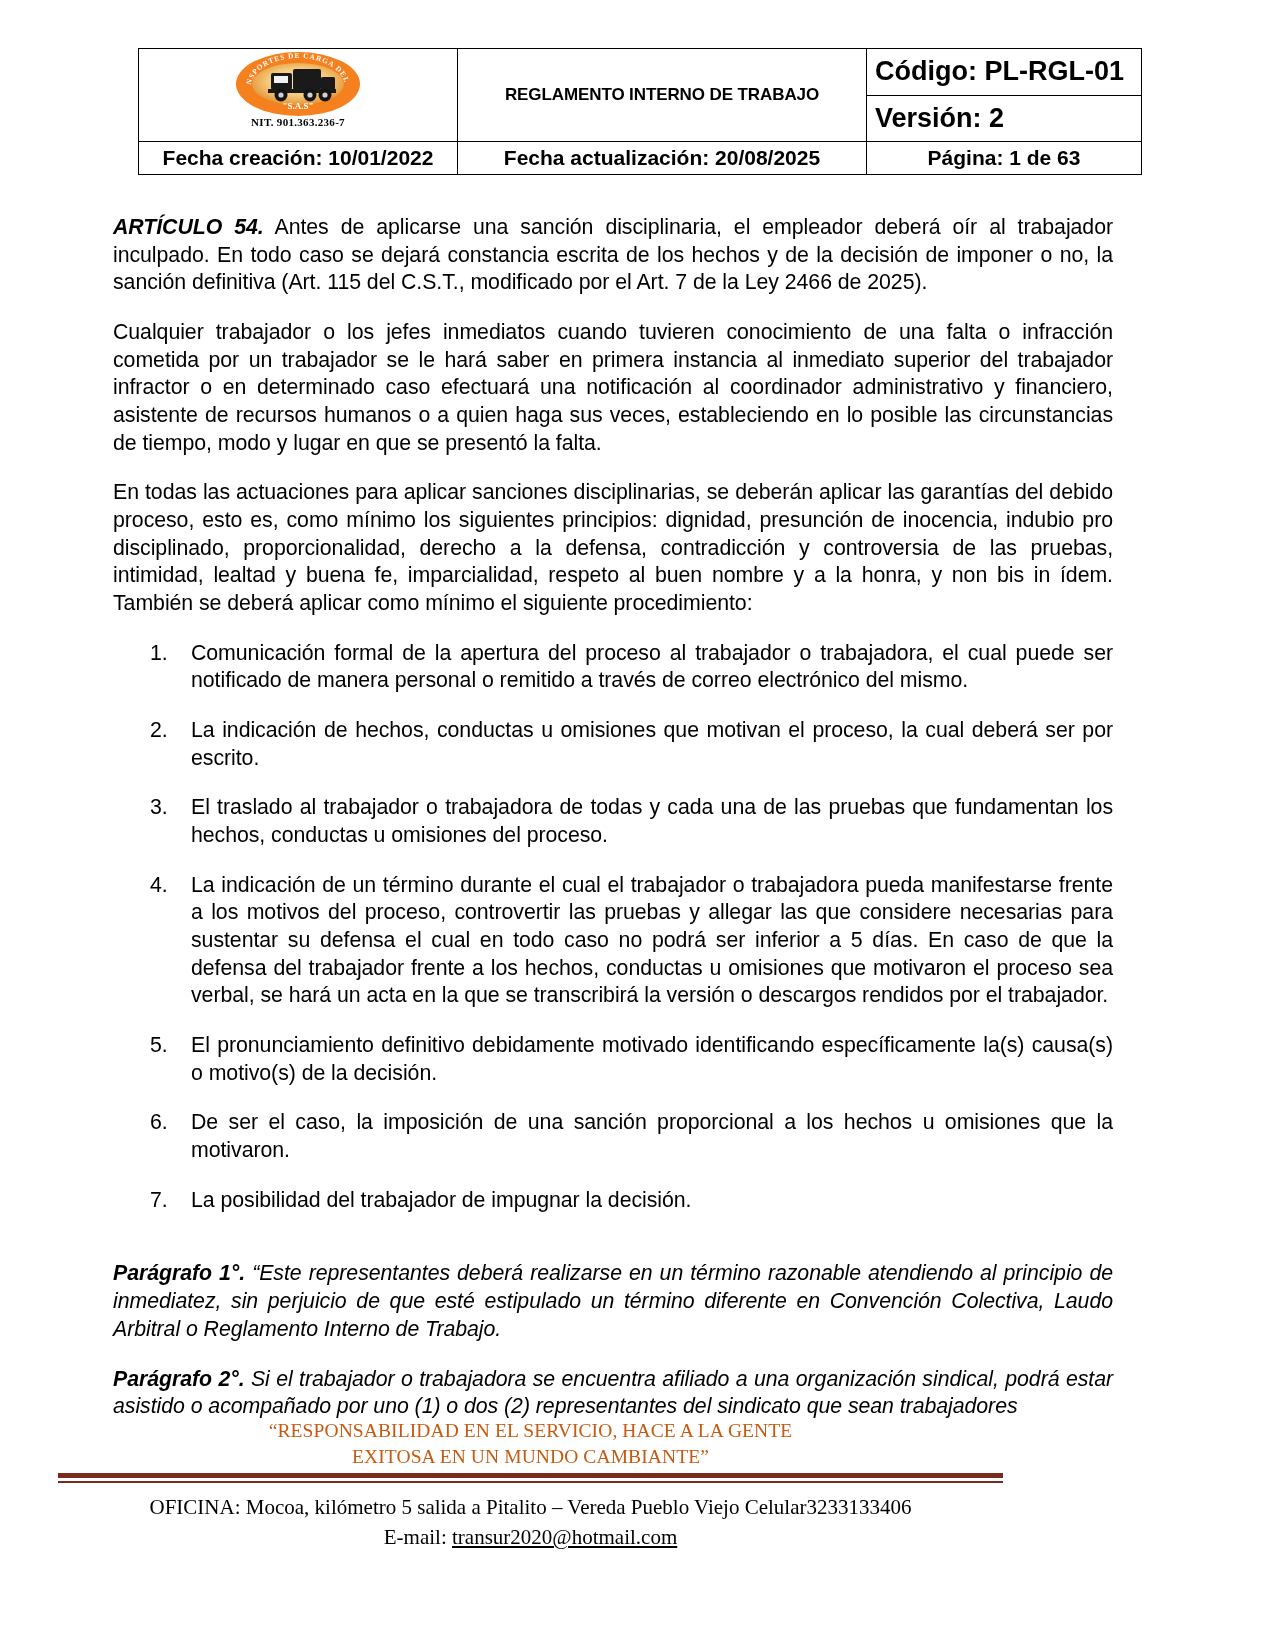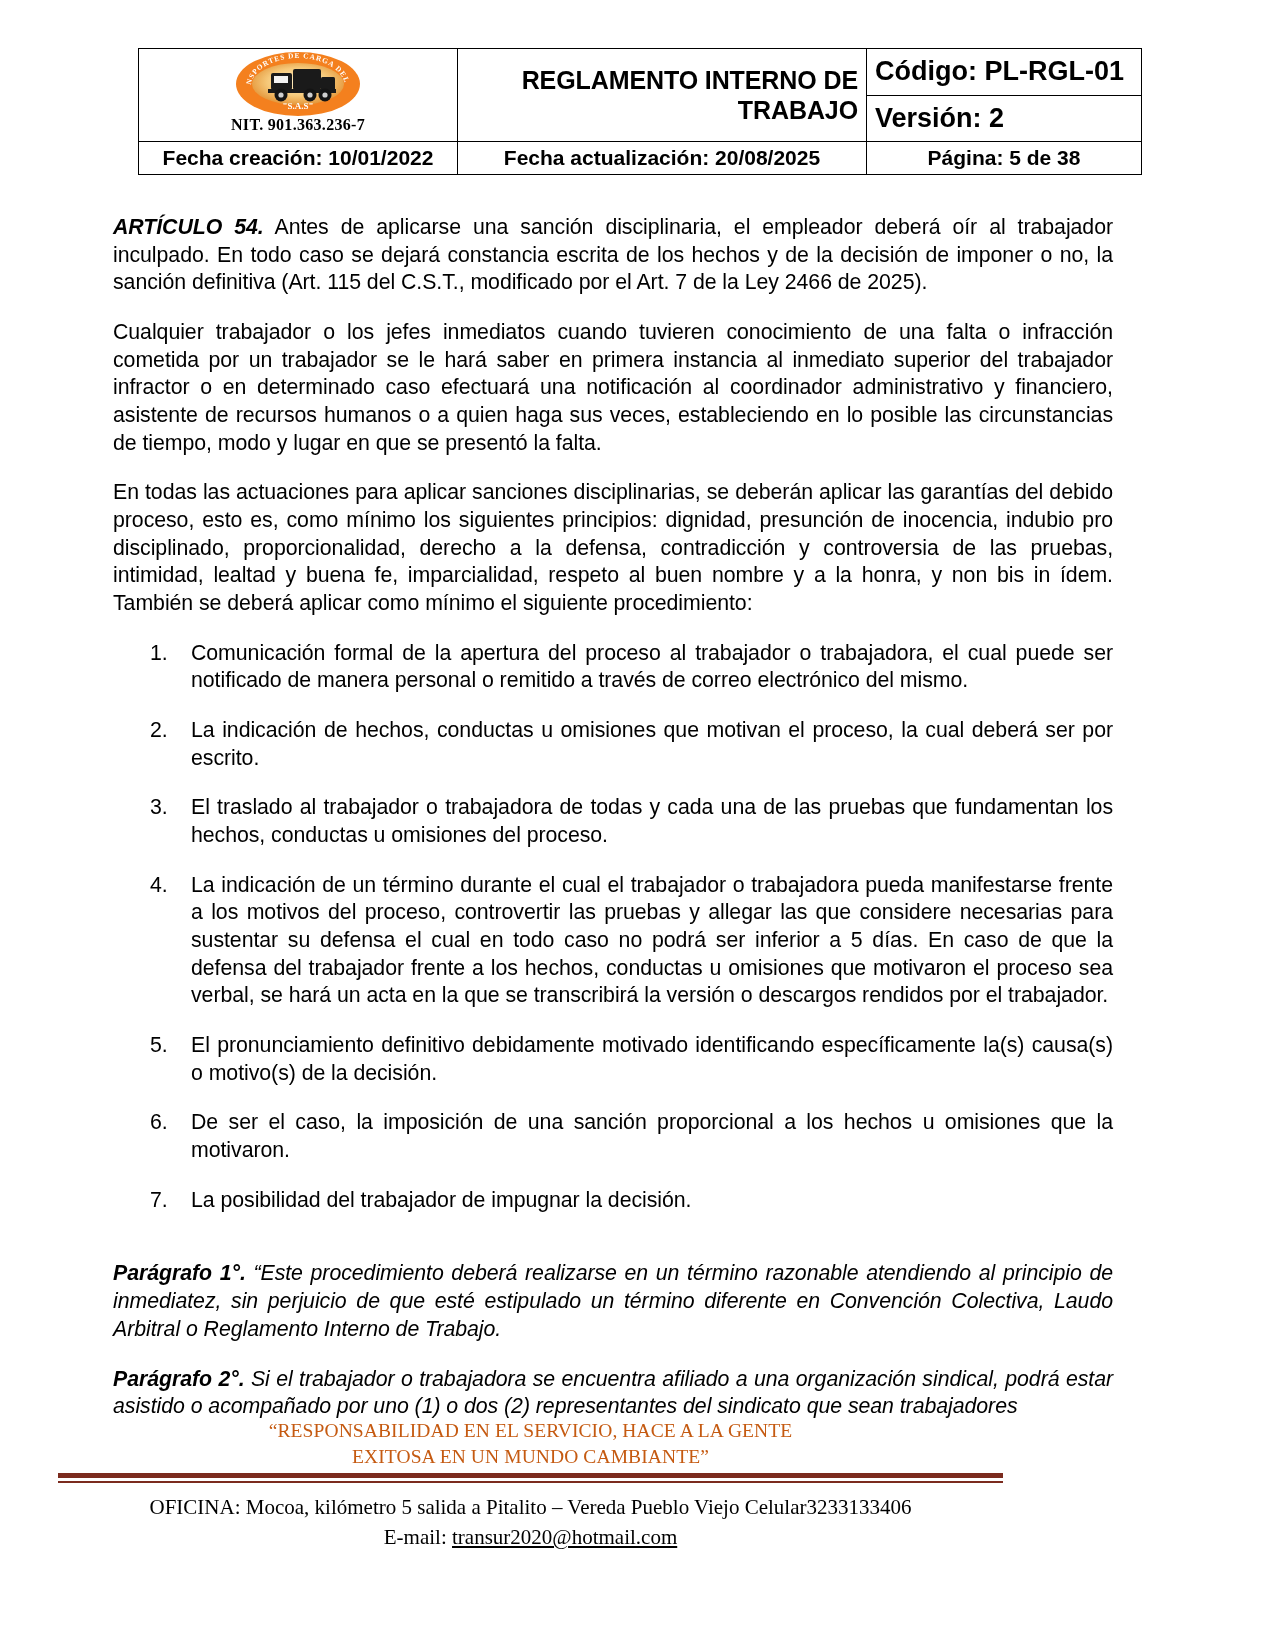--- a/index.html
+++ b/index.html
@@ -40,25 +40,24 @@
     padding: 0;
     vertical-align: middle;
     text-align: center;
   }
   .cell-logo { width: 318px; height: 92px; padding: 0 !important; }
   .cell-title { width: 408px; }
   .cell-code  { width: 274px; }
 
   .doc-title {
     font-weight: bold;
-    font-size: 25px;
+    font-size: 17px;
     line-height: 1.22;
     letter-spacing: -0.1px;
     padding: 4px 8px;
-    text-align: right;
   }
   .code-text {
     font-weight: bold;
     font-size: 27px;
     padding: 6px 0 6px 8px;
     text-align: left;
     white-space: nowrap;
   }
   .row-bottom td {
     height: 32px;
@@ -85,21 +84,21 @@
   }
   .logo-oval {
     position: relative;
     width: 126px;
     height: 66px;
   }
   .logo-oval svg { display: block; }
   .logo-nit {
     font-family: "Liberation Serif", serif;
     font-weight: bold;
-    font-size: 16px;
+    font-size: 11px;
     letter-spacing: 0.3px;
     margin-top: -1px;
   }
 
   
   .content {
     position: absolute;
     left: 113px;
     top: 214px;
     width: 1000px;
@@ -236,21 +235,21 @@
         </td>
       </tr>
       <tr>
         <td>
           <div class="code-text">Versión: 2</div>
         </td>
       </tr>
       <tr class="row-bottom">
         <td class="foot-cell l">Fecha creación: 10/01/2022</td>
         <td class="foot-cell l">Fecha actualización: 20/08/2025</td>
-        <td class="foot-cell l">Página: 5 de 38</td>
+        <td class="foot-cell l">Página: 1 de 63</td>
       </tr>
     </tbody>
       </table>
   </div>
 
   <div class="content">
 
     <p class="para">
       <b>ARTÍCULO 54.</b><span> Antes de aplicarse una sanción disciplinaria, el empleador deberá oír al trabajador inculpado. En todo caso se dejará constancia escrita de los hechos y de la decisión de imponer o no, la sanción definitiva (Art. 115 del C.S.T., modificado por el Art. 7 de la Ley 2466 de 2025).</span>
     </p>
@@ -265,21 +264,21 @@
       <li>El traslado al trabajador o trabajadora de todas y cada una de las pruebas que fundamentan los hechos, conductas u omisiones del proceso.</li>
       <li>La indicación de un término durante el cual el trabajador o trabajadora pueda manifestarse frente a los motivos del proceso, controvertir las pruebas y allegar las que considere necesarias para sustentar su defensa el cual en todo caso no podrá ser inferior a 5 días. En caso de que la defensa del trabajador frente a los hechos, conductas u omisiones que motivaron el proceso sea verbal, se hará un acta en la que se transcribirá la versión o descargos rendidos por el trabajador.</li>
       <li>El pronunciamiento definitivo debidamente motivado identificando específicamente la(s) causa(s) o motivo(s) de la decisión.</li>
       <li>De ser el caso, la imposición de una sanción proporcional a los hechos u omisiones que la motivaron.</li>
       <li>La posibilidad del trabajador de impugnar la decisión.</li>
     </ol>
 
     <div class="gap-before-par"></div>
 
     <p class="para">
-      <b>Parágrafo 1°.</b><i> “Este procedimiento deberá realizarse en un término razonable atendiendo al principio de inmediatez, sin perjuicio de que esté estipulado un término diferente en Convención Colectiva, Laudo Arbitral o Reglamento Interno de Trabajo.</i>
+      <b>Parágrafo 1°.</b><i> “Este representantes deberá realizarse en un término razonable atendiendo al principio de inmediatez, sin perjuicio de que esté estipulado un término diferente en Convención Colectiva, Laudo Arbitral o Reglamento Interno de Trabajo.</i>
     </p>
 
     <p class="para">
       <b>Parágrafo 2°.</b><i> Si el trabajador o trabajadora se encuentra afiliado a una organización sindical, podrá estar asistido o acompañado por uno (1) o dos (2) representantes del sindicato que sean trabajadores</i>
     </p>
 
   </div>
 
   <div class="footer">
     <div class="slogan">“RESPONSABILIDAD EN EL SERVICIO, HACE A LA GENTE EXITOSA EN UN MUNDO CAMBIANTE”</div>

